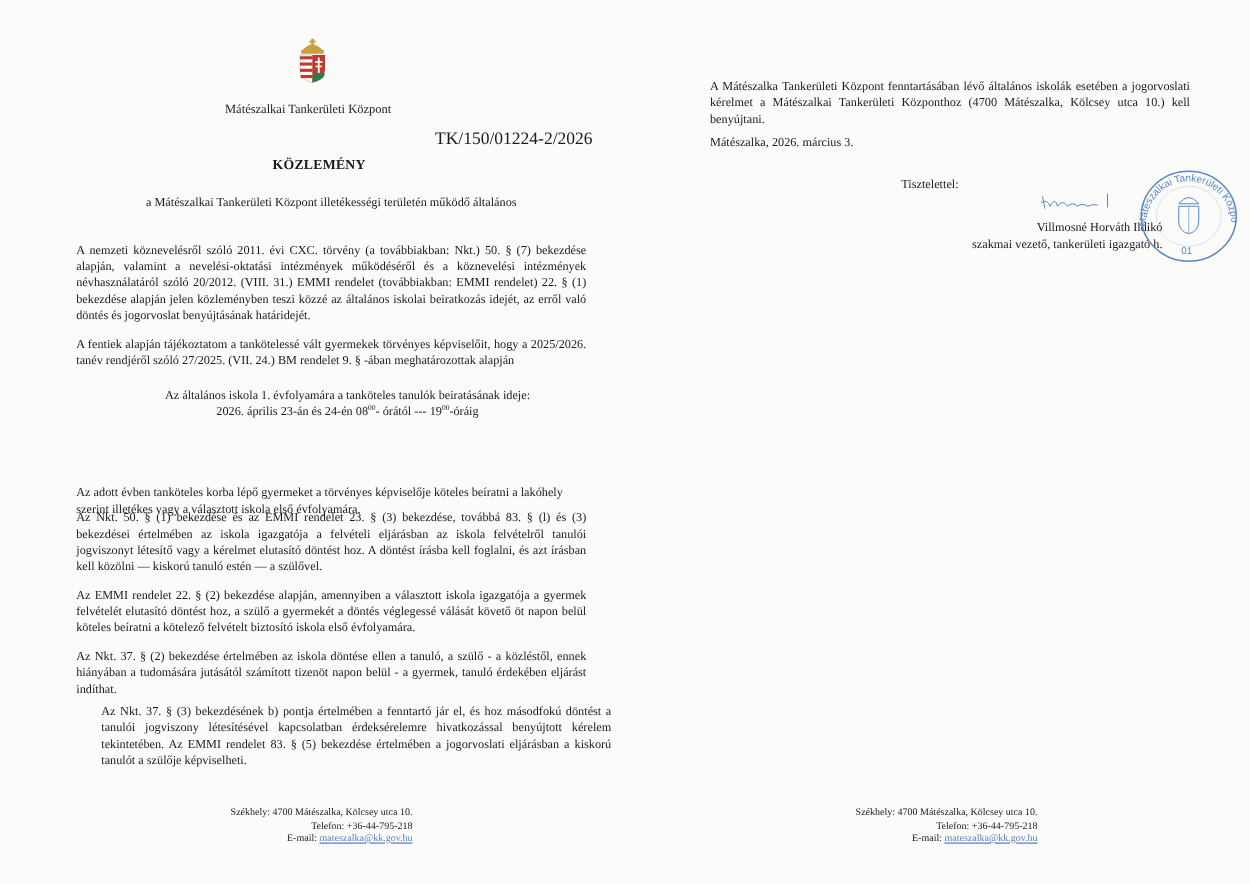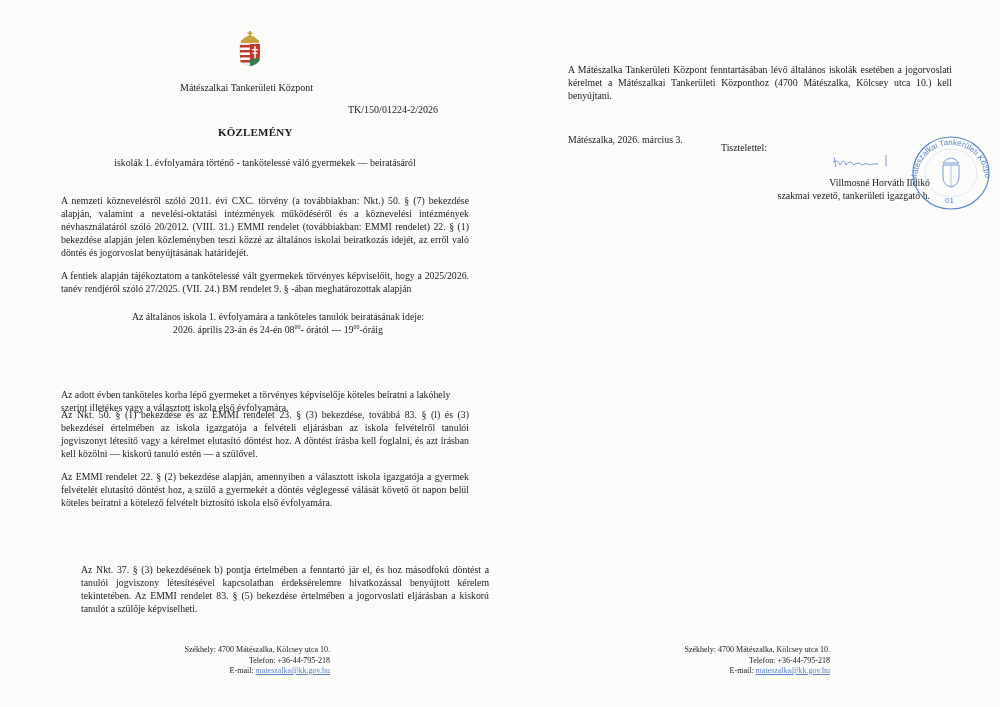--- a/index.html
+++ b/index.html
@@ -17,21 +17,21 @@
   .page.left { left: 0; }
   .page.right { left: 500px; }
 
   .coat {
     position: absolute; left: 237px; top: 30px; width: 26px; height: 38px;
   }
   .org-name {
     position: absolute; left: 180px; top: 82px; font-size: 10px; width: 200px;
   }
   .ref-no {
-    position: absolute; left: 348px; top: 104px; font-size: 10px;
+    position: absolute; left: 348px; top: 104px; font-size: 14px;
   }
   .doc-title {
     position: absolute; left: 218px; top: 126px; font-size: 11px; font-weight: bold; letter-spacing: 0.2px;
   }
   .subtitle {
     position: absolute; left: 60px; top: 156px; width: 410px;
     text-align: center; font-size: 9.8px; line-height: 13px;
   }
   .body-text {
     position: absolute; left: 61px; width: 408px; font-size: 9.8px; line-height: 13px;
@@ -53,21 +53,21 @@
   .p8 { top: 563px; margin-left: 20px; }
 
   .footer {
     position: absolute; top: 645px; font-size: 8px; line-height: 10.5px; text-align: right;
   }
   .footer.left-f { left: 170px; width: 160px; }
   .footer.right-f { left: 170px; width: 160px; }
   .footer .email { color: #5b7fc4; text-decoration: underline; }
 
   .r-p1 { position: absolute; left: 68px; top: 63px; width: 384px; font-size: 9.8px; line-height: 13px; text-align: justify; }
-  .r-date { position: absolute; left: 68px; top: 134px; font-size: 9.8px; }
+  .r-date { position: absolute; left: 68px; top: 109px; font-size: 9.8px; }
   .r-greet { position: absolute; left: 221px; top: 142px; font-size: 9.8px; }
   .sig-scribble { position: absolute; left: 330px; top: 153px; width: 80px; height: 18px; }
   .r-signer { position: absolute; left: 260px; top: 176px; width: 170px; text-align: right; font-size: 9.8px; line-height: 13px; }
   .stamp { position: absolute; left: 405px; top: 133px; width: 90px; height: 78px; }
 </style>
 </head>
 <body>
 
 <div class="page left">
   <svg class="coat" viewBox="0 0 26 38">
@@ -85,34 +85,35 @@
     <rect x="15" y="19" width="6" height="1.3" fill="#fff"></rect>
     <rect x="15.5" y="22.5" width="5" height="1.3" fill="#fff"></rect>
     <path d="M13 30 Q18 27 23 29 Q22 34 13 36 Z" fill="#2e7d4f"></path>
   </svg>
 
   <div class="org-name">Mátészalkai Tankerületi Központ</div>
   <div class="ref-no">TK/150/01224-2/2026</div>
   <div class="doc-title">KÖZLEMÉNY</div>
 
   <div class="subtitle">
-    <div>iskolák 1. évfolyamára történő - tankötelessé váló gyermekek — beiratásáról</div>
+    <div>a Mátészalkai Tankerületi Központ illetékességi területén működő általános</div>
   </div>
 
   <div class="body-text p1">A nemzeti köznevelésről szóló 2011. évi CXC. törvény (a továbbiakban: Nkt.) 50. § (7) bekezdése alapján, valamint a nevelési-oktatási intézmények működéséről és a köznevelési intézmények névhasználatáról szóló 20/2012. (VIII. 31.) EMMI rendelet (továbbiakban: EMMI rendelet) 22. § (1) bekezdése alapján jelen közleményben teszi közzé az általános iskolai beiratkozás idejét, az erről való döntés és jogorvoslat benyújtásának határidejét.</div>
   <div class="body-text p2">A fentiek alapján tájékoztatom a tankötelessé vált gyermekek törvényes képviselőit, hogy a 2025/2026. tanév rendjéről szóló 27/2025. (VII. 24.) BM rendelet 9. § -ában meghatározottak alapján</div>
 
   <div class="center-block">
     <div>Az általános iskola 1. évfolyamára a tanköteles tanulók beiratásának ideje:</div>
     <div><span>2026. április 23-án és 24-én 08</span><sup>00</sup><span>- órától --- 19</span><sup>00</sup><span>-óráig</span></div>
   </div>
 
   <div class="body-text left-align p3">Az adott évben tanköteles korba lépő gyermeket a törvényes képviselője köteles beíratni a lakóhely szerint illetékes vagy a választott iskola első évfolyamára.</div>
   <div class="body-text p5">Az Nkt. 50. § (1) bekezdése és az EMMI rendelet 23. § (3) bekezdése, továbbá 83. § (l) és (3) bekezdései értelmében az iskola igazgatója a felvételi eljárásban az iskola felvételről tanulói jogviszonyt létesítő vagy a kérelmet elutasító döntést hoz. A döntést írásba kell foglalni, és azt írásban kell közölni — kiskorú tanuló estén — a szülővel.</div>
   <div class="body-text p6">Az EMMI rendelet 22. § (2) bekezdése alapján, amennyiben a választott iskola igazgatója a gyermek felvételét elutasító döntést hoz, a szülő a gyermekét a döntés véglegessé válását követő öt napon belül köteles beíratni a kötelező felvételt biztosító iskola első évfolyamára.</div>
+  <div class="body-text p7">Az Nkt. 37. § (2) bekezdése értelmében az iskola döntése ellen a tanuló, a szülő - a közléstől, ennek hiányában a tudomására jutásától számított tizenöt napon belül - a gyermek, tanuló érdekében eljárást indíthat.</div>
   <div class="body-text p8">Az Nkt. 37. § (3) bekezdésének b) pontja értelmében a fenntartó jár el, és hoz másodfokú döntést a tanulói jogviszony létesítésével kapcsolatban érdeksérelemre hivatkozással benyújtott kérelem tekintetében. Az EMMI rendelet 83. § (5) bekezdése értelmében a jogorvoslati eljárásban a kiskorú tanulót a szülője képviselheti.</div>
 
   <div class="footer left-f">
     <div>Székhely: 4700 Mátészalka, Kölcsey utca 10.</div>
     <div>Telefon: +36-44-795-218</div>
     <div><span>E-mail: </span><a class="email">mateszalka@kk.gov.hu</a></div>
   </div>
 </div>
 
 <div class="page right">

